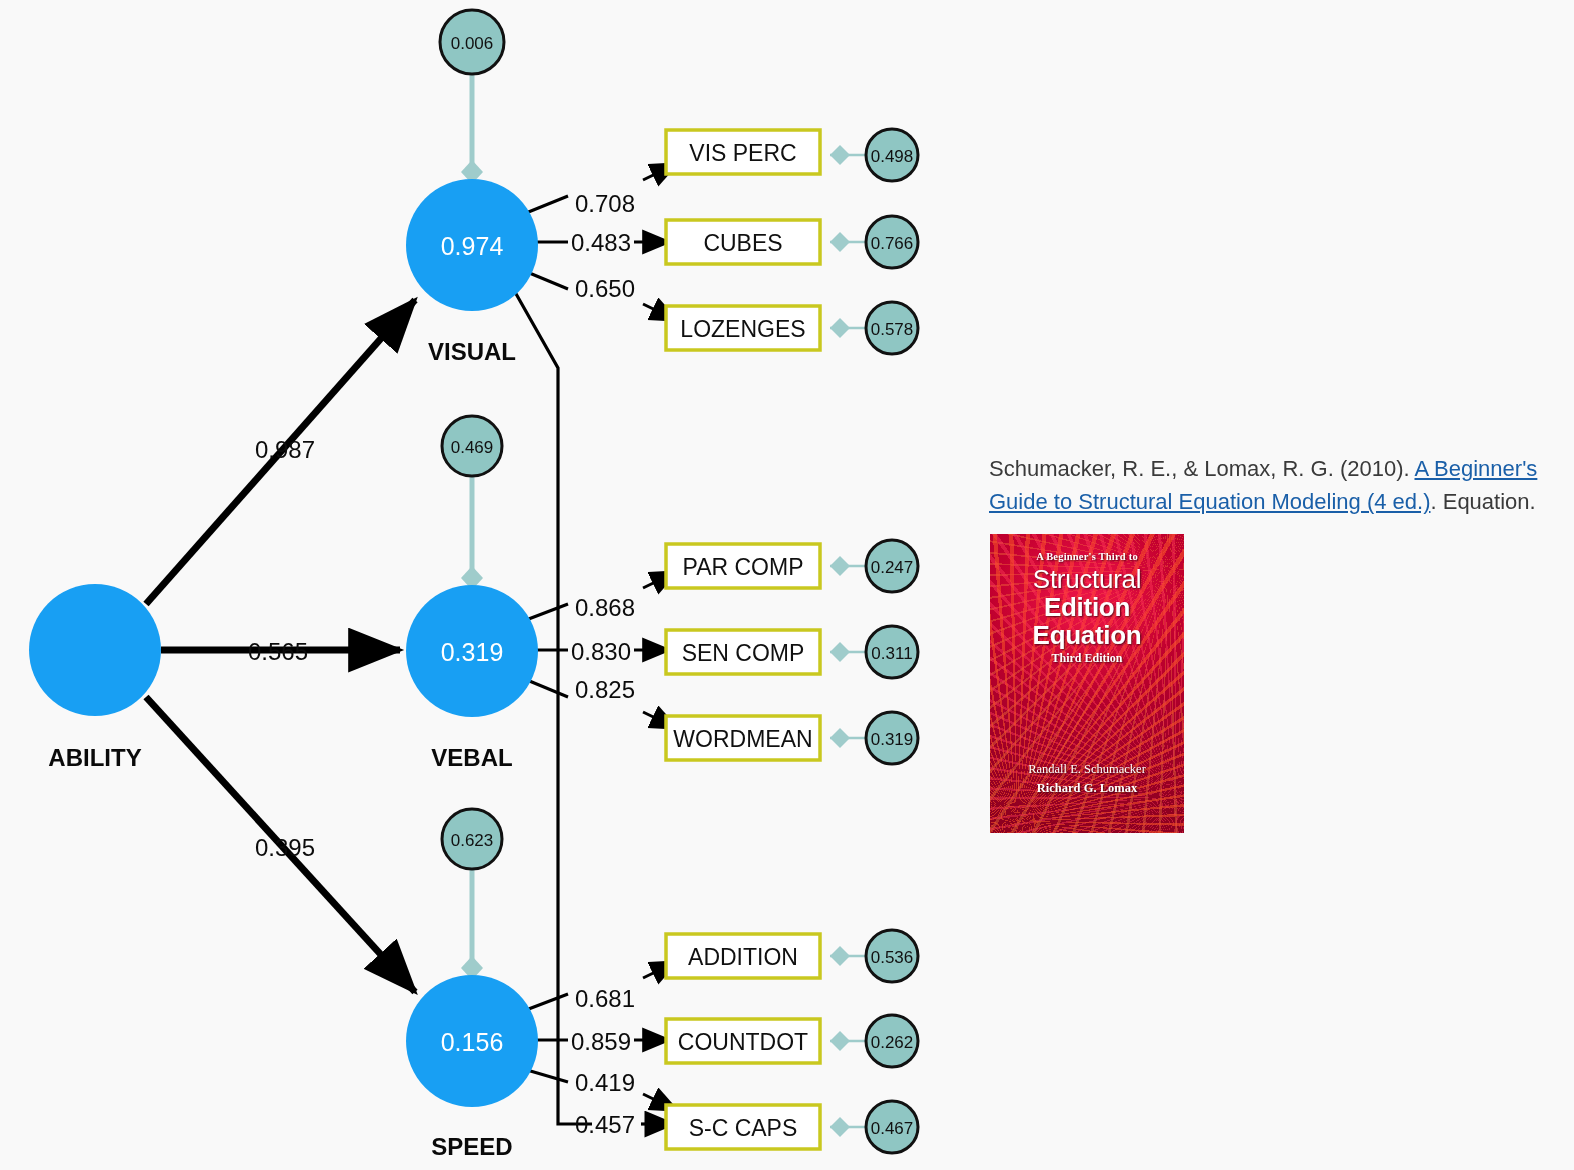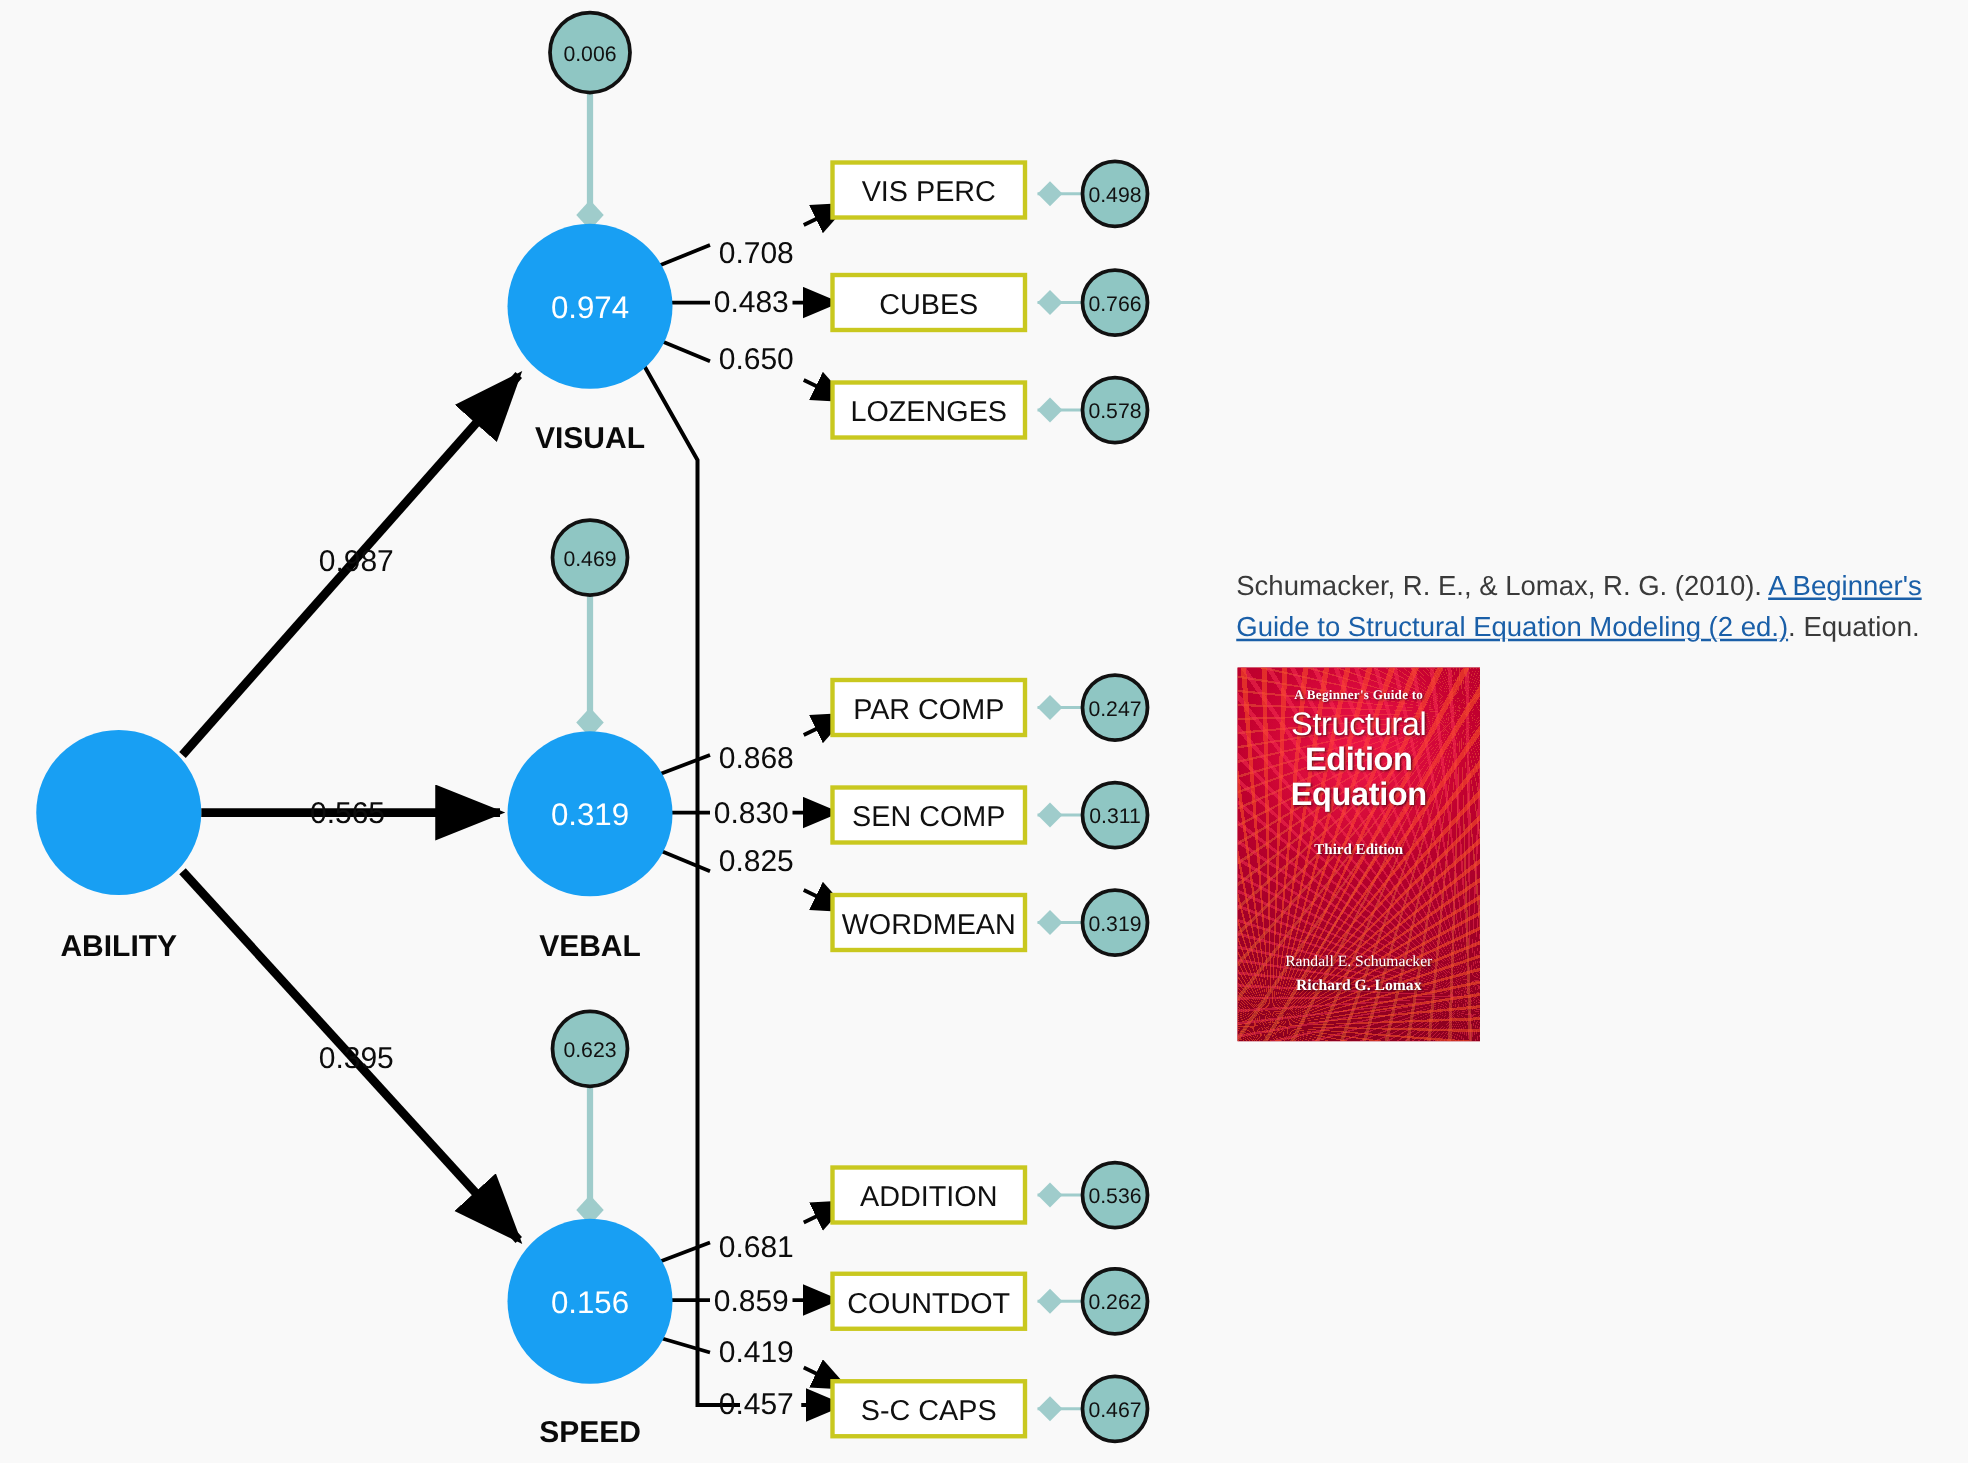--- a/index.html
+++ b/index.html
@@ -45,21 +45,21 @@
        repeating-conic-gradient(from 250deg at 92% 12%, rgba(255,140,60,.4) 0deg 0.6deg, rgba(255,255,255,0) 0.6deg 3.6deg);
   }
   .bk-glow{position:absolute;inset:0;
      background:radial-gradient(ellipse 70% 45% at 50% 24%, rgba(255,40,80,.55) 0%, rgba(170,0,40,0) 70%);}
   .bk-txt{position:absolute;left:0;right:0;text-align:center;color:#fff;
      font-family:"Liberation Serif",serif;text-shadow:1px 1px 2px rgba(0,0,0,.6);}
   .bk-sup{top:17px;font-size:10.5px;font-weight:bold;letter-spacing:.2px;}
   .bk-t1{top:30px;font-size:26px;font-weight:normal;font-family:"Liberation Sans",sans-serif;letter-spacing:-.3px;}
   .bk-t2{top:58px;font-size:26px;font-weight:bold;font-family:"Liberation Sans",sans-serif;letter-spacing:-.3px;}
   .bk-t3{top:86px;font-size:26px;font-weight:bold;font-family:"Liberation Sans",sans-serif;letter-spacing:-.3px;}
-  .bk-ed{top:117px;font-size:12px;font-weight:bold;margin-top:21px;}
+  .bk-ed{top:117px;font-size:12px;font-weight:bold;}
   .bk-a1{top:228px;font-size:12.5px;font-weight:normal;}
   .bk-a2{top:247px;font-size:12.5px;font-weight:bold;}
 </style>
 </head>
 <body>
 
 <div id="stage">
 
   <svg id="diagram" viewBox="0 0 1574 1170">
     <defs>
@@ -245,27 +245,27 @@
       <text class="path-val" x="601" y="651">0.830</text>
       <text class="path-val" x="605" y="689">0.825</text>
 
       <text class="path-val" x="605" y="998">0.681</text>
       <text class="path-val" x="601" y="1041">0.859</text>
       <text class="path-val" x="605" y="1082">0.419</text>
       <text class="path-val" x="605" y="1124">0.457</text>
     </g>
   </svg>
 
-  <div id="citation"><span>Schumacker, R. E., &amp; Lomax, R. G. (2010). </span><a class="cite-link" href="#">A Beginner's Guide to Structural Equation Modeling (2 ed.)</a><span>. Equation.</span></div>
+  <div id="citation"><span>Schumacker, R. E., &amp; Lomax, R. G. (2010). </span><a class="cite-link" href="#">A Beginner's Guide to Structural Equation Modeling (4 ed.)</a><span>. Equation.</span></div>
 
   <div id="book">
     <div class="bk-bg"></div>
     <div class="bk-rays"></div>
     <div class="bk-glow"></div>
-    <div class="bk-txt bk-sup">A Beginner's Guide to</div>
+    <div class="bk-txt bk-sup">A Beginner's Third to</div>
     <div class="bk-txt bk-t1">Structural</div>
     <div class="bk-txt bk-t2">Edition</div>
     <div class="bk-txt bk-t3">Equation</div>
     <div class="bk-txt bk-ed">Third Edition</div>
     <div class="bk-txt bk-a1">Randall E. Schumacker</div>
     <div class="bk-txt bk-a2">Richard G. Lomax</div>
   </div>
 
 </div>
 

